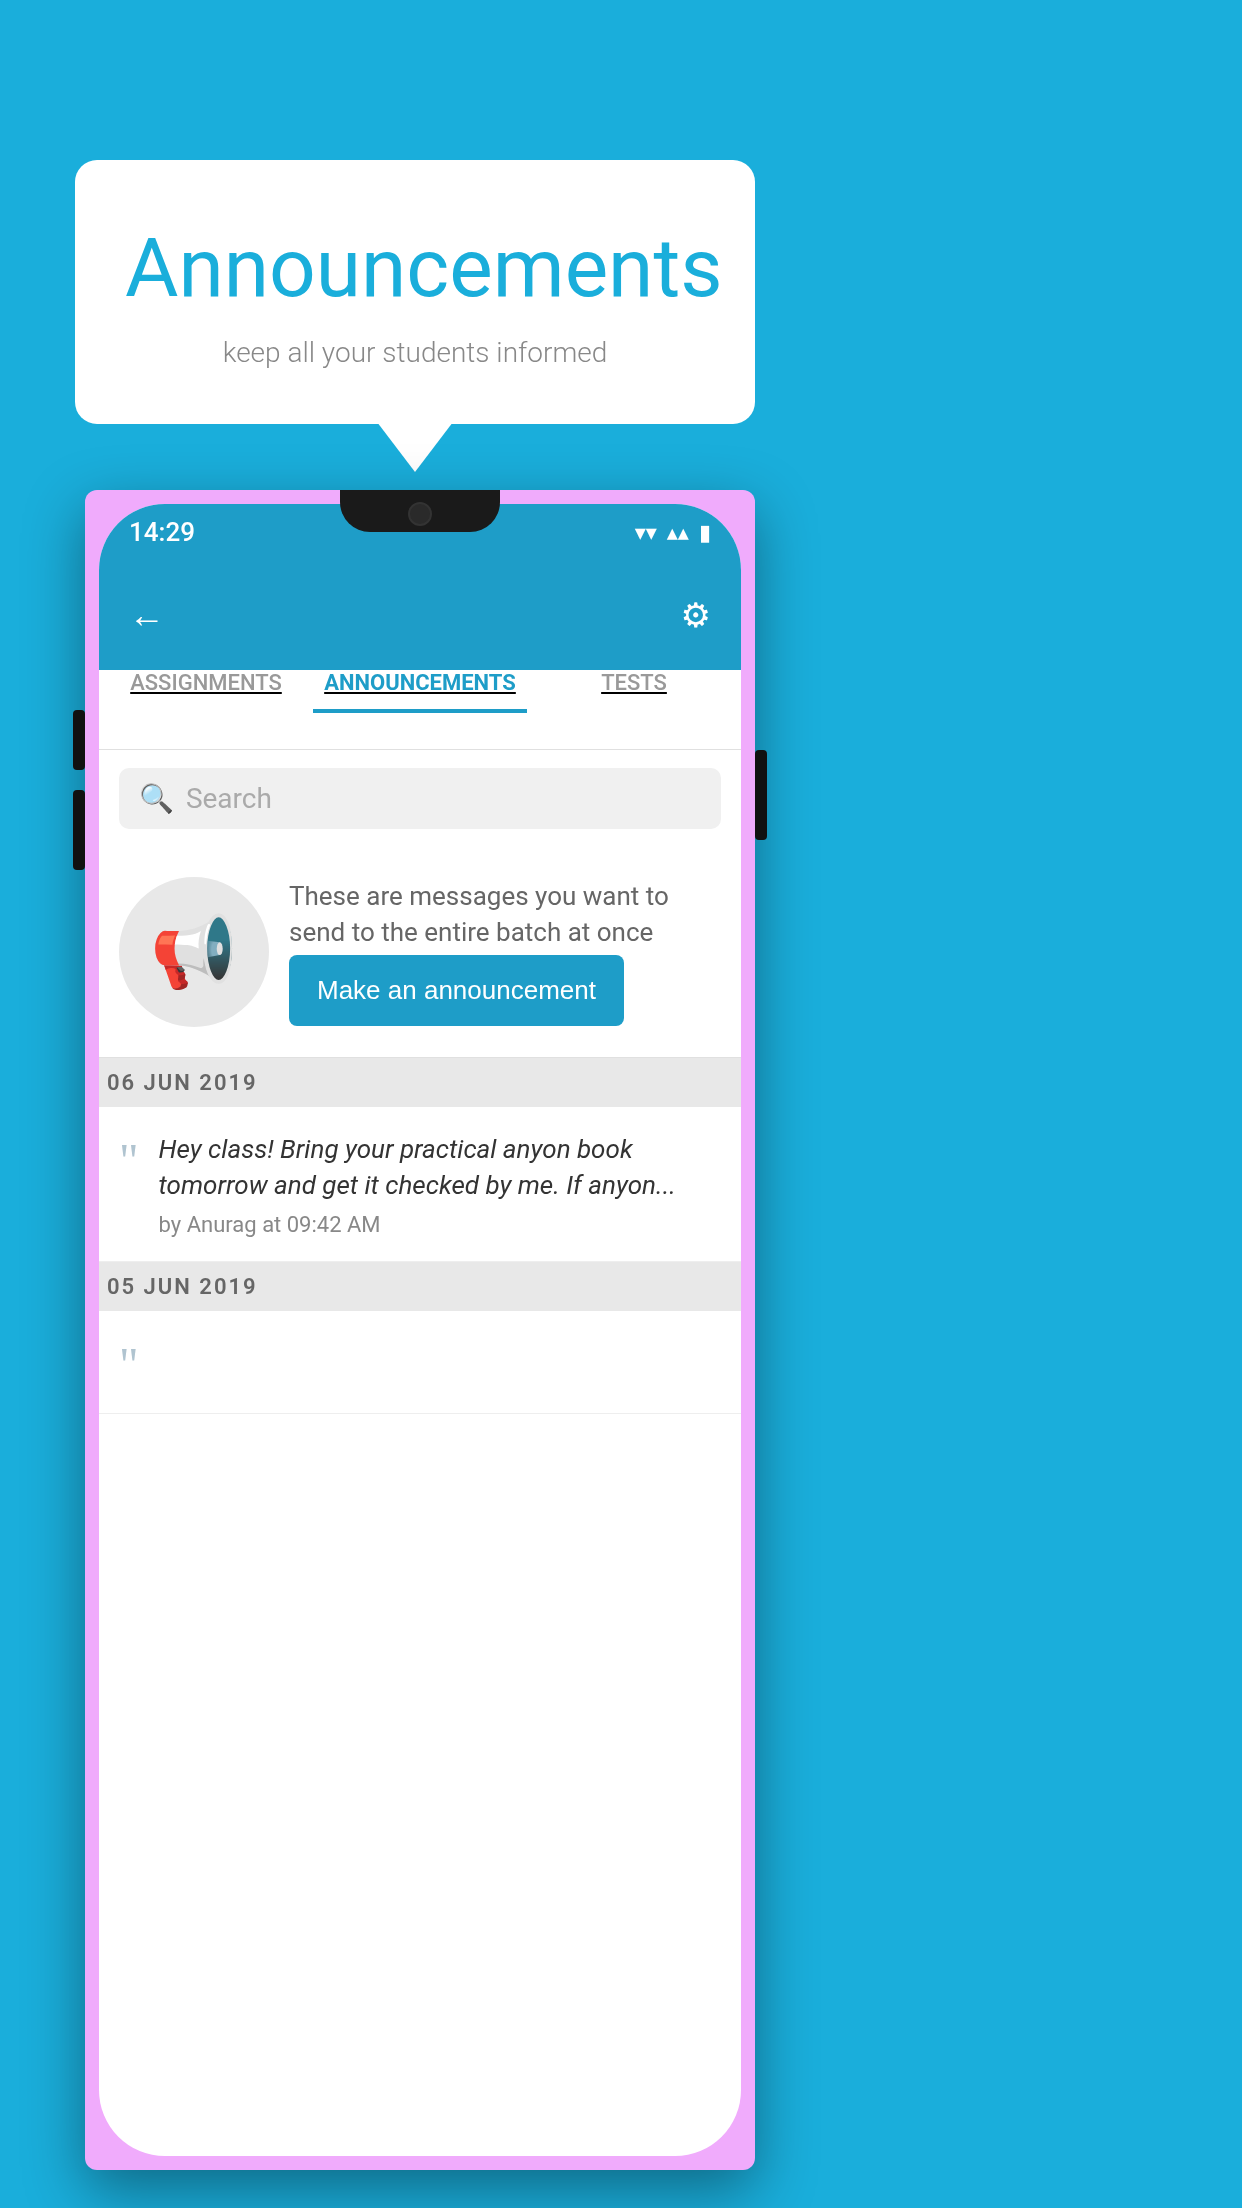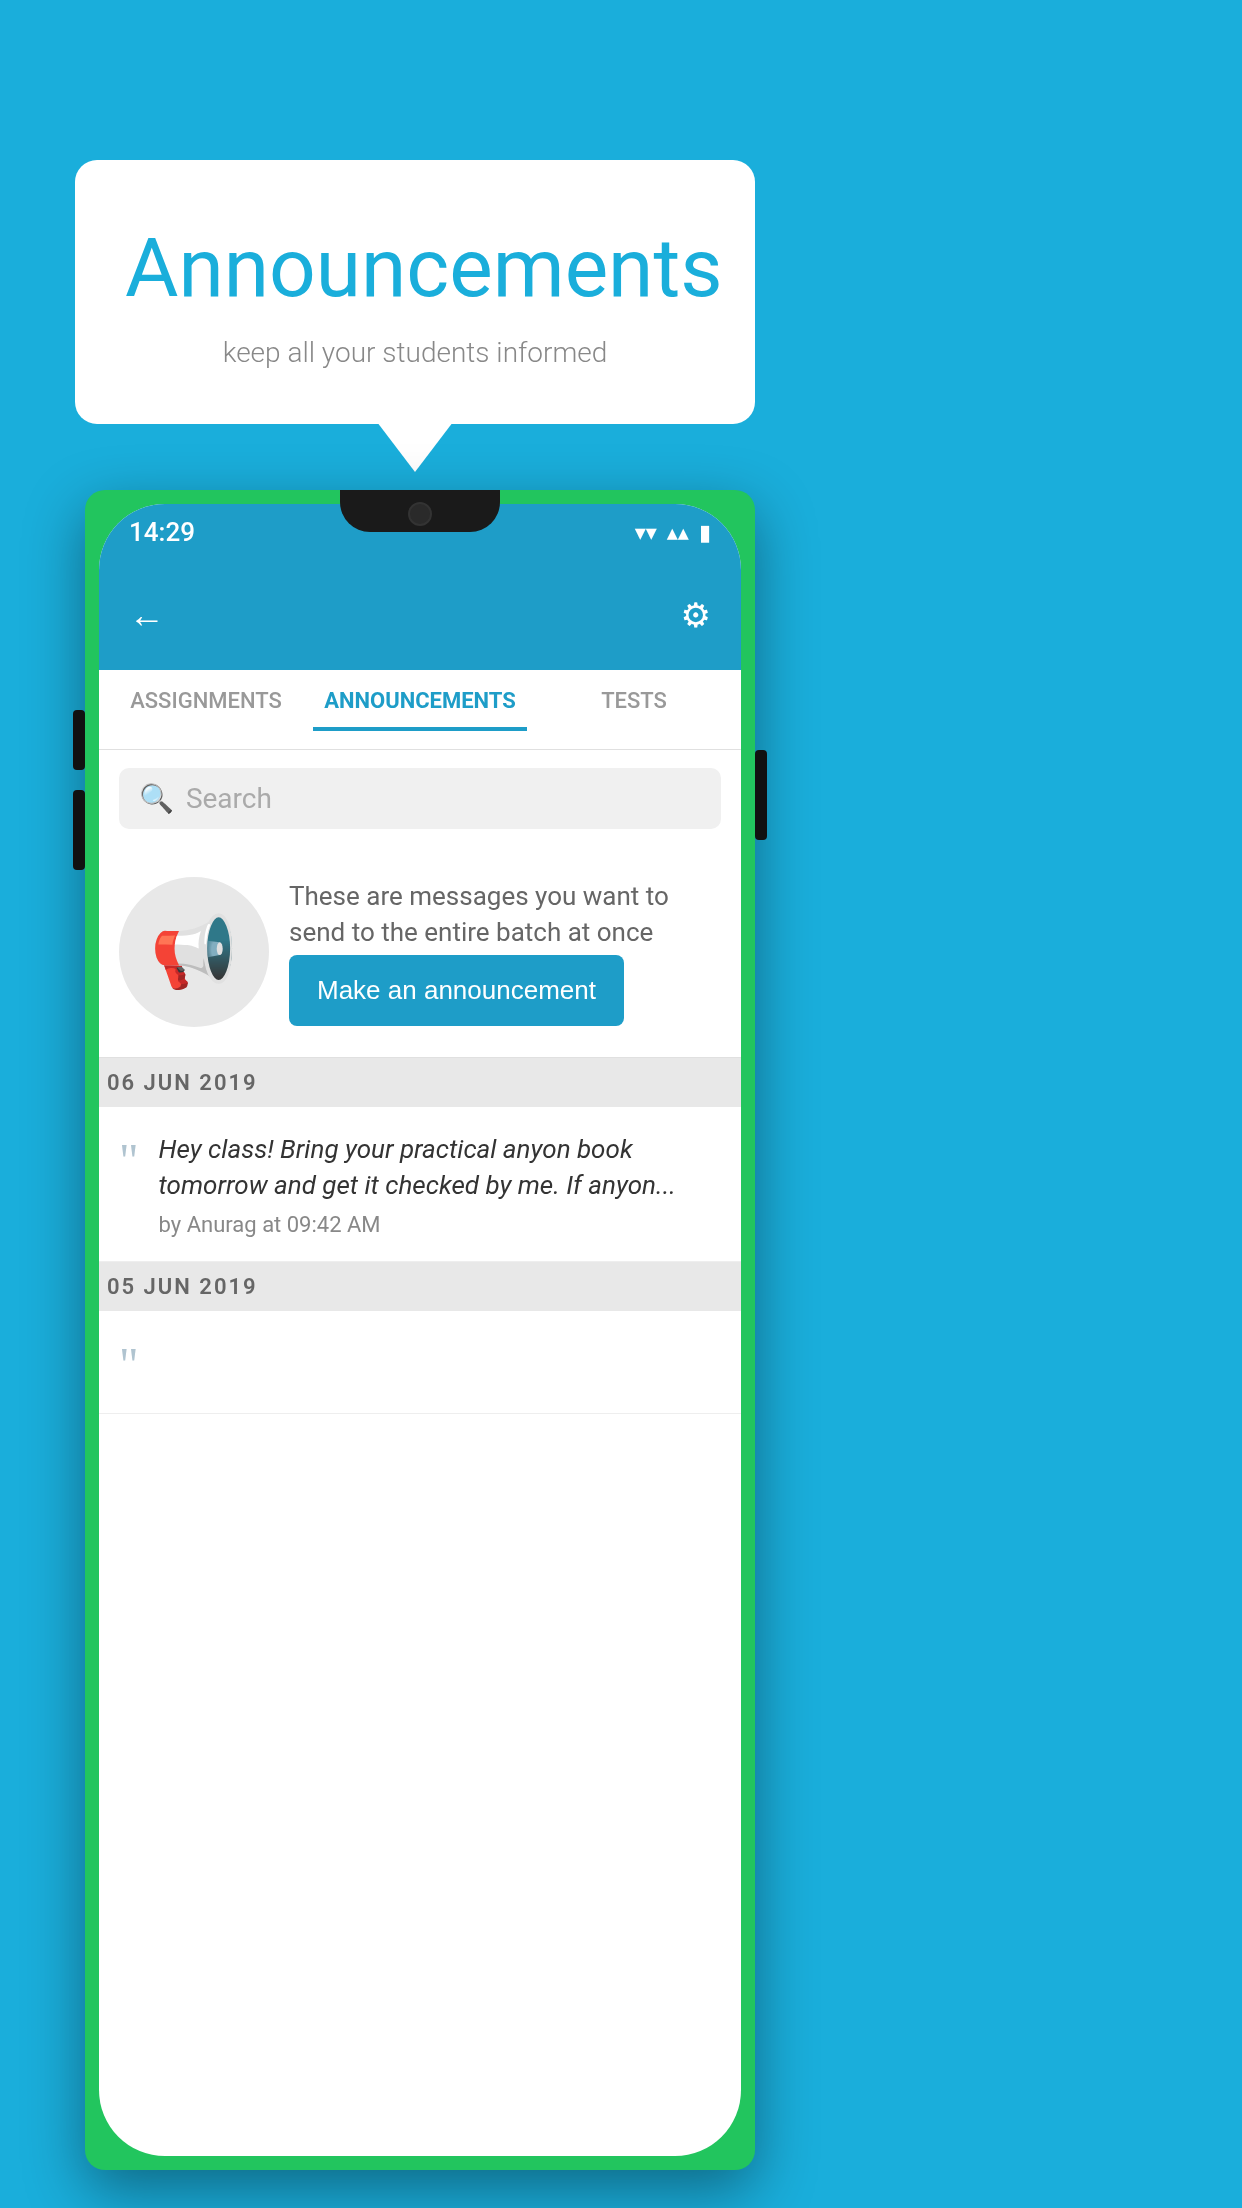--- a/index.html
+++ b/index.html
@@ -61,22 +61,22 @@
       position: absolute;
       top: 490px;
       left: 85px;
       width: 670px;
       height: 1680px;
     }
 
     .phone-outer {
       width: 670px;
       height: 1680px;
-      background: #22c55e;
-      border-radius: 20px;
+      background: #f0abfc;
+      border-radius: 12px;
       position: relative;
       box-shadow: 0 20px 60px rgba(0,0,0,0.4);
     }
 
     
     .phone-notch {
       position: absolute;
       top: 0;
       left: 50%;
       transform: translateX(-50%);
@@ -173,22 +173,23 @@
       color: white;
       font-size: 34px;
       cursor: pointer;
     }
 
     
     .tabs-bar {
       background: white;
       height: 80px;
       display: flex;
-      align-items: center;
+      align-items: flex-start;
       border-bottom: 1px solid #e0e0e0;
+      text-decoration: underline;
     }
 
     .tab-item {
       flex: 1;
       text-align: center;
       padding: 0 10px 18px 10px;
       font-size: 22px;
       font-weight: 500;
       color: #999;
       cursor: pointer;

